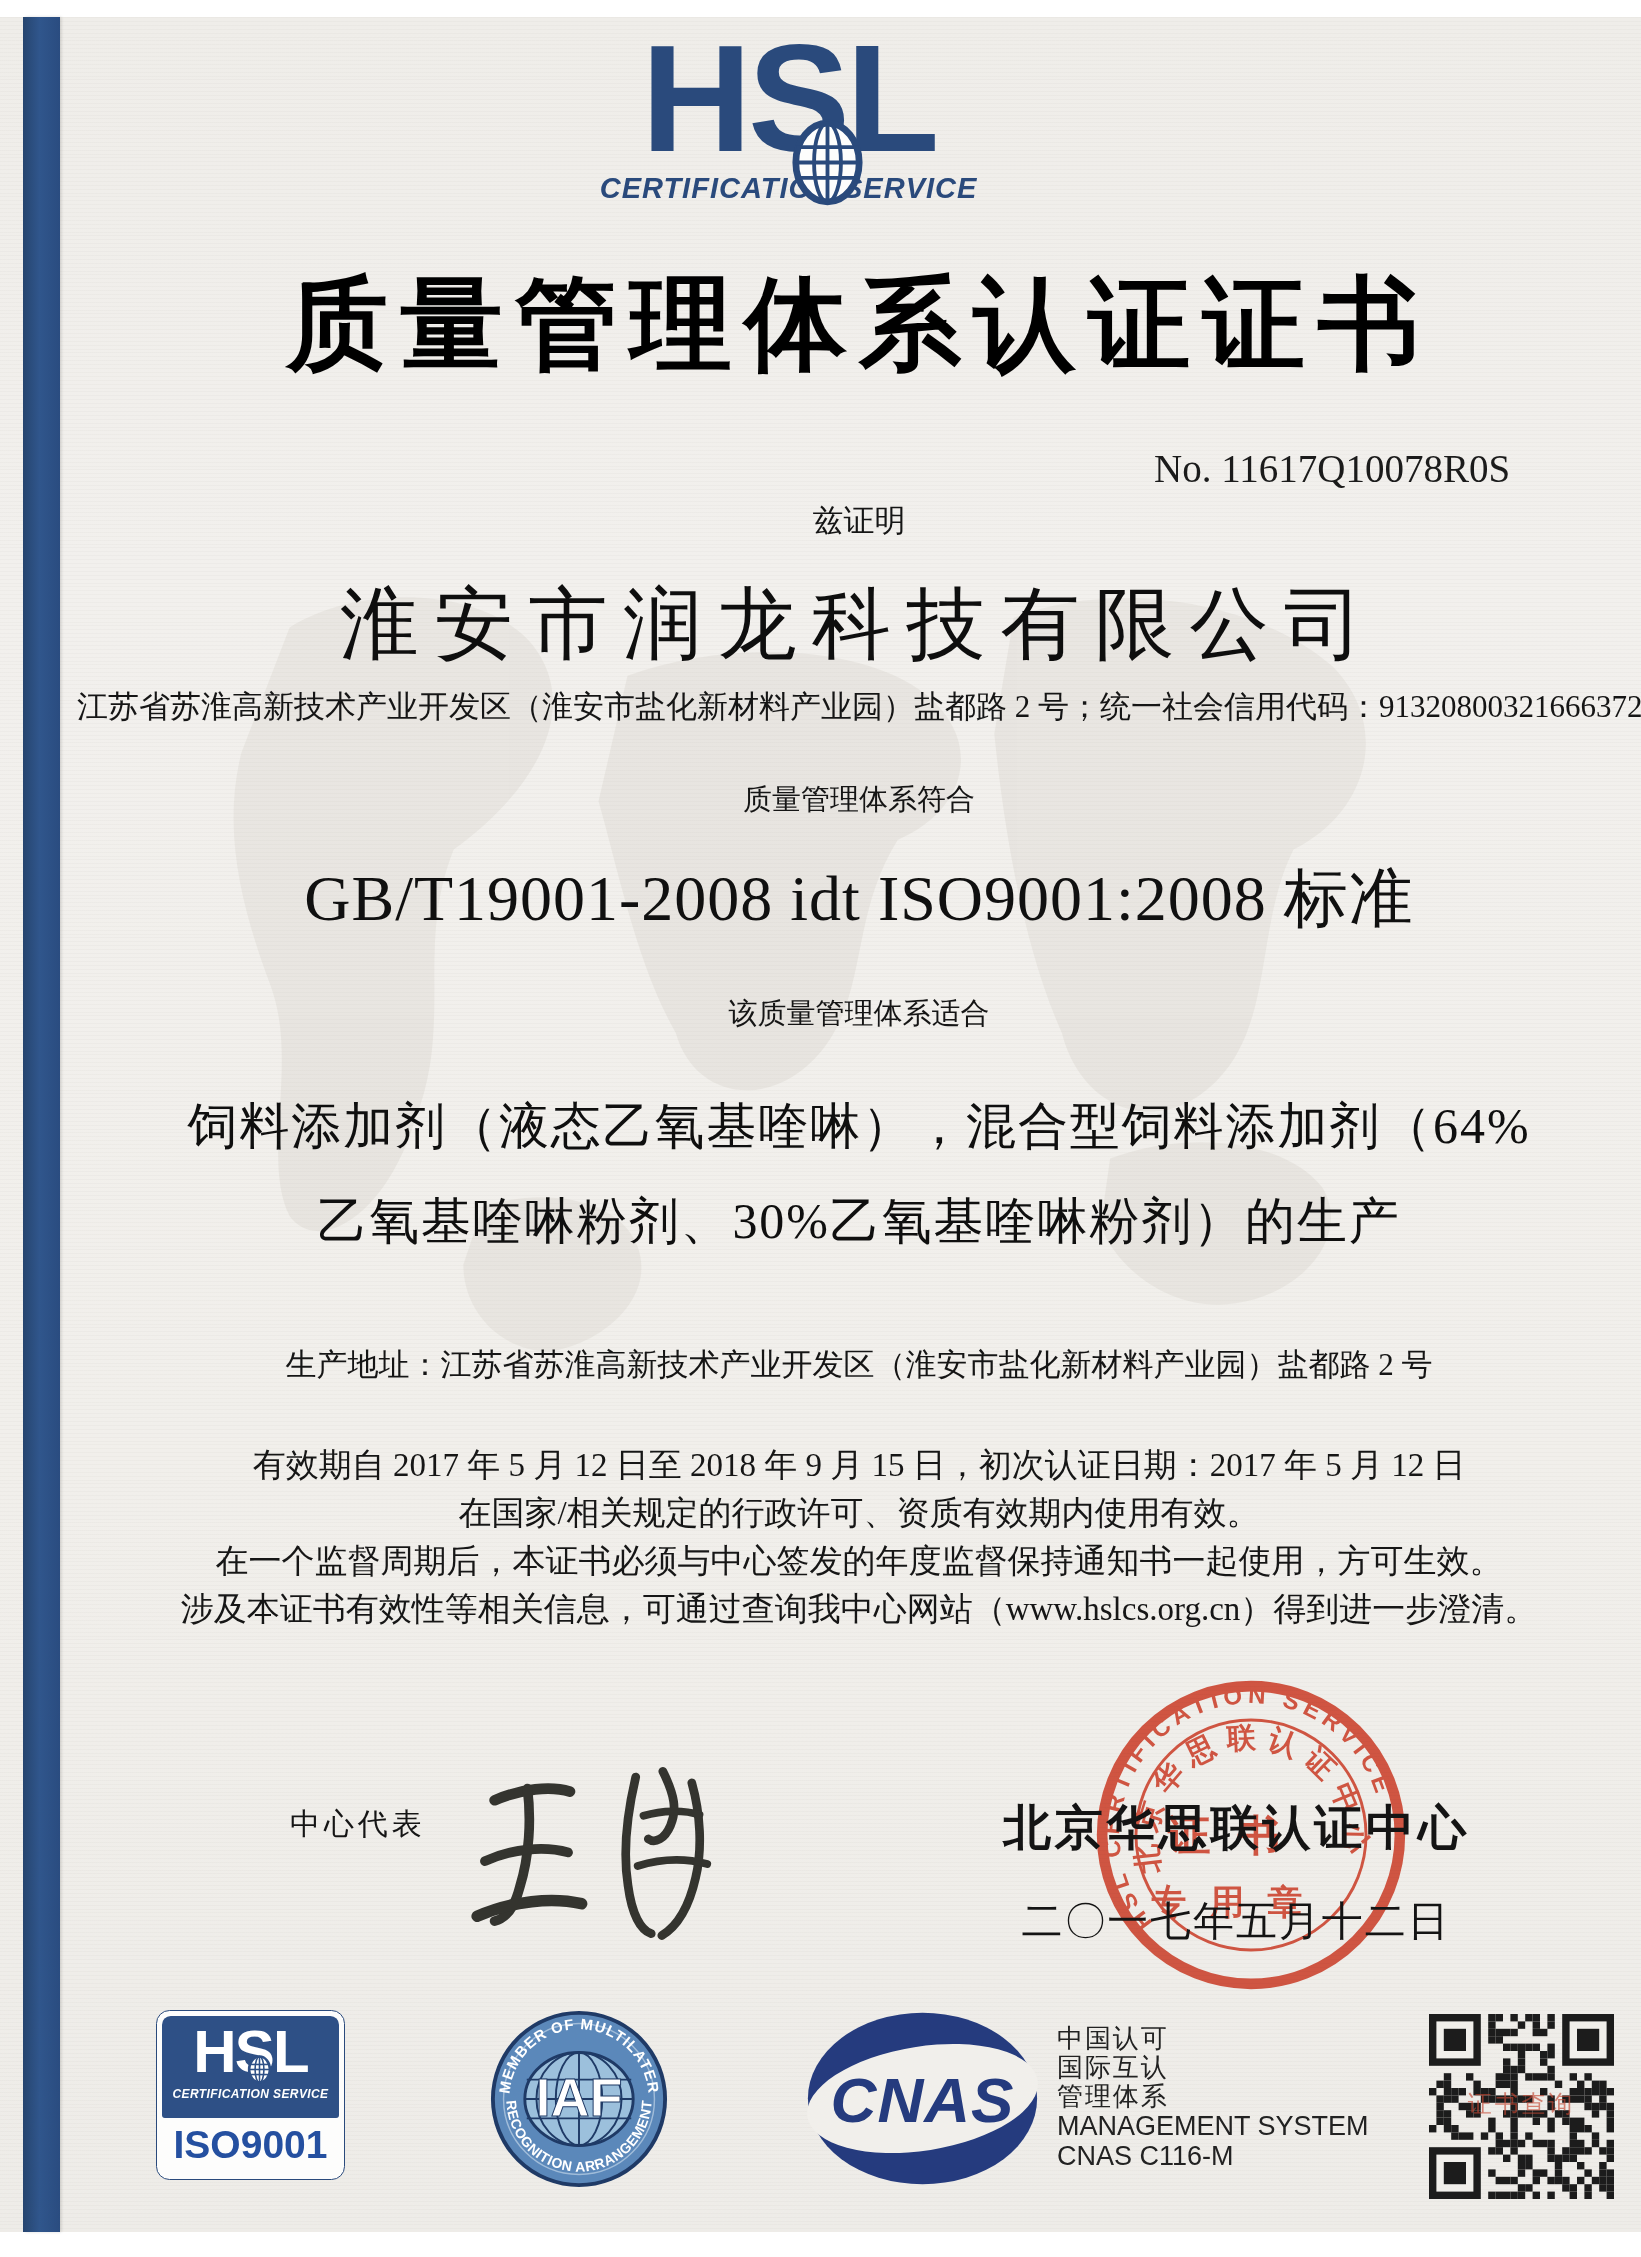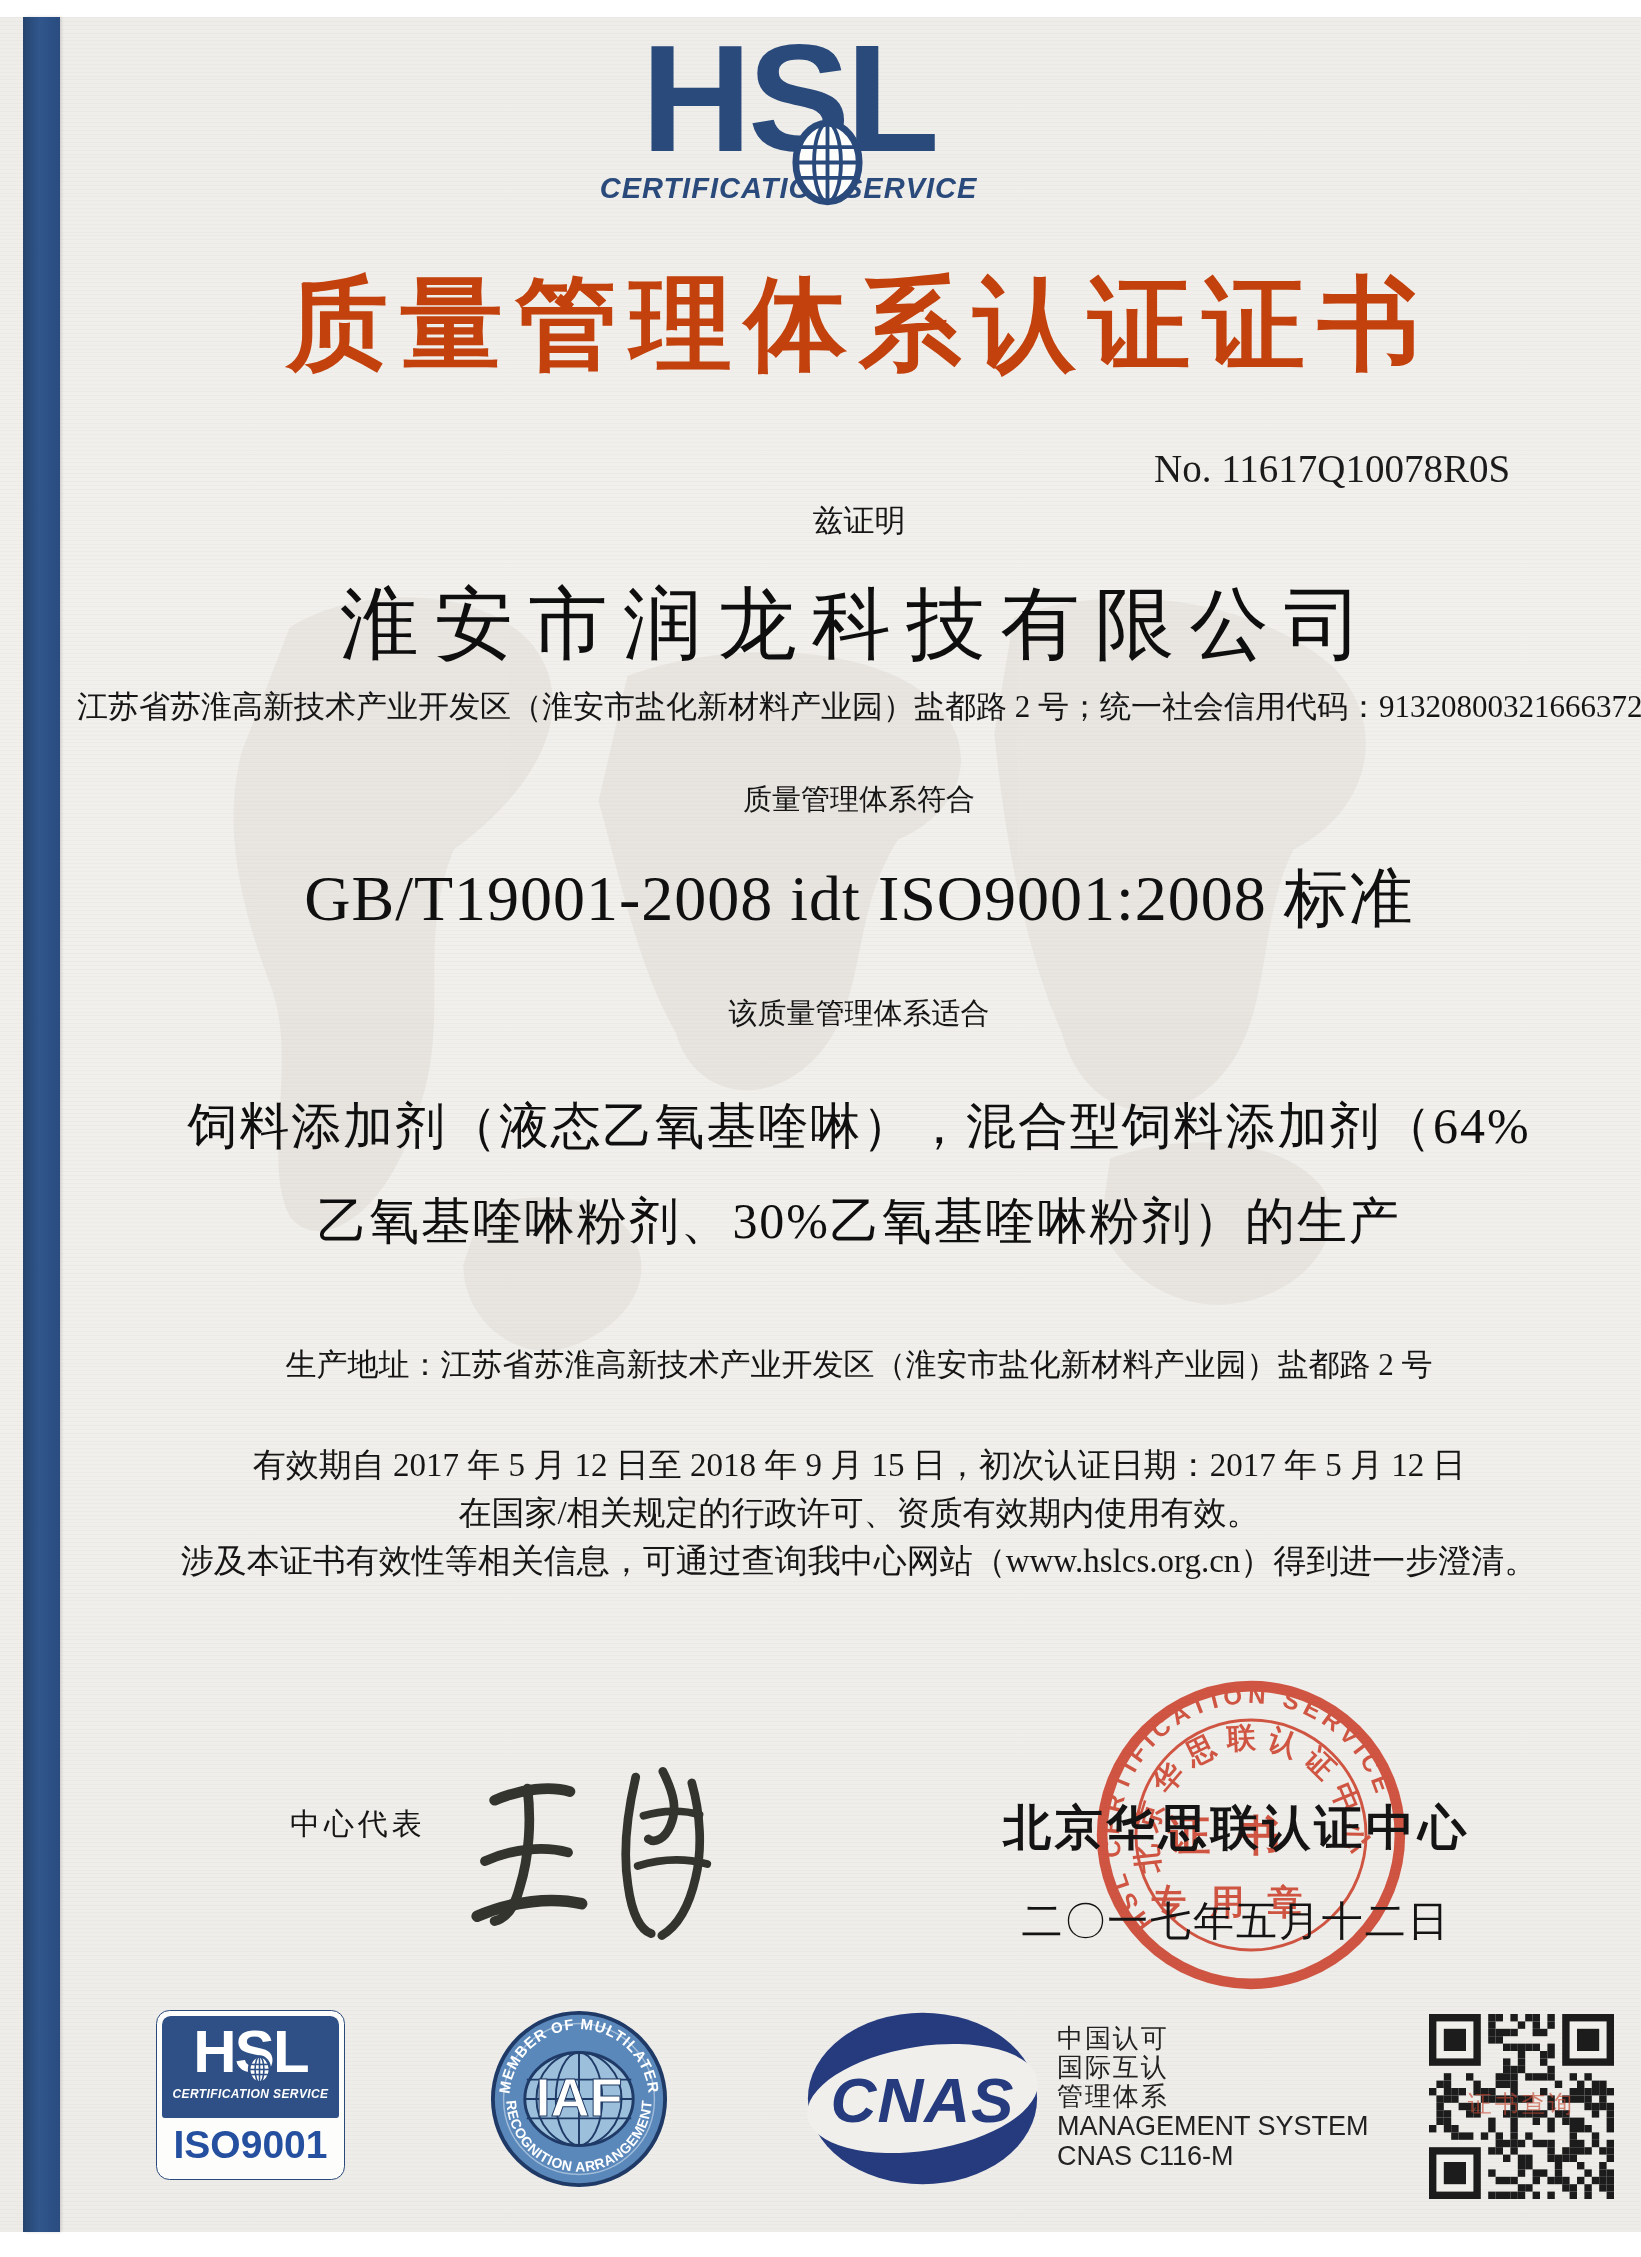--- a/index.html
+++ b/index.html
@@ -22,21 +22,21 @@
   .cline { position:absolute; left:77px; right:0; text-align:center; white-space:nowrap; }
 
   
   .hsl-logo-wrap { left:547px; top:25px; width:483px; text-align:center; color:#2a4a7c; }
   .hsl-logo-text { font-family:"Liberation Sans","DejaVu Sans",sans-serif; font-weight:900;
                    font-size:153px; line-height:145px; letter-spacing:-3.9px; }
   .hsl-logo-sub  { font-family:"Liberation Sans","DejaVu Sans",sans-serif; font-weight:900;
                    font-style:italic; font-size:29px; letter-spacing:1px; margin-top:1.9px; }
   .hsl-globe { position:absolute; left:244px; top:93px; }
 
-  .title { top:257px; font-size:102px; font-weight:bold; letter-spacing:12.6px; color:#c2410c; }
+  .title { top:257px; font-size:102px; font-weight:bold; letter-spacing:12.6px; color:#000000; }
   .cert-no { left:1154px; top:446px; font-size:39px; color:#1b1b1b; }
   .intro { top:500px; font-size:31px; }
   .company { top:572px; font-size:79px; letter-spacing:15.4px; color:#0e0e0e; }
   .addr { top:686px; font-size:31px; }
   .conforms { top:780px; font-size:29px; }
   .standard { top:855px; font-size:64px; letter-spacing:1px; color:#101010; }
   .scope-label { top:994px; font-size:29px; }
   .scope1 { top:1093px; font-size:50px; letter-spacing:1.9px; color:#0f0f0f; }
   .scope2 { top:1188px; font-size:50px; letter-spacing:1.9px; color:#0f0f0f; }
   .prod-addr { top:1344px; font-size:31px; }
@@ -109,20 +109,21 @@
 <div class="cline conforms">质量管理体系符合</div>
 <div class="cline standard">GB/T19001-2008 idt ISO9001:2008 标准</div>
 <div class="cline scope-label">该质量管理体系适合</div>
 <div class="cline scope1">饲料添加剂（液态乙氧基喹啉），混合型饲料添加剂（64%</div>
 <div class="cline scope2">乙氧基喹啉粉剂、30%乙氧基喹啉粉剂）的生产</div>
 <div class="cline prod-addr">生产地址：江苏省苏淮高新技术产业开发区（淮安市盐化新材料产业园）盐都路 2 号</div>
 
 <div class="cline validity">
   <div>有效期自 2017 年 5 月 12 日至 2018 年 9 月 15 日，初次认证日期：2017 年 5 月 12 日</div>
   <div>在国家/相关规定的行政许可、资质有效期内使用有效。</div>
+  <div>在一个监督周期后，本证书必须与中心签发的年度监督保持通知书一起使用，方可生效。</div>
   <div>涉及本证书有效性等相关信息，可通过查询我中心网站（www.hslcs.org.cn）得到进一步澄清。</div>
 </div>
 
 <div class="abs sig-label">中心代表</div>
 <svg class="abs signature" width="290" height="203" viewBox="0 0 300 210">
   <g fill="none" stroke="#34342f" stroke-linecap="round" stroke-linejoin="round">
     <path d="M42,52 C70,40 100,37 120,43" stroke-width="11"></path>
     <path d="M76,40 C80,72 78,110 68,142 C63,162 54,174 42,177" stroke-width="10"></path>
     <path d="M32,115 C60,102 94,99 118,106" stroke-width="10"></path>
     <path d="M24,172 C60,156 102,152 132,159" stroke-width="12"></path>

